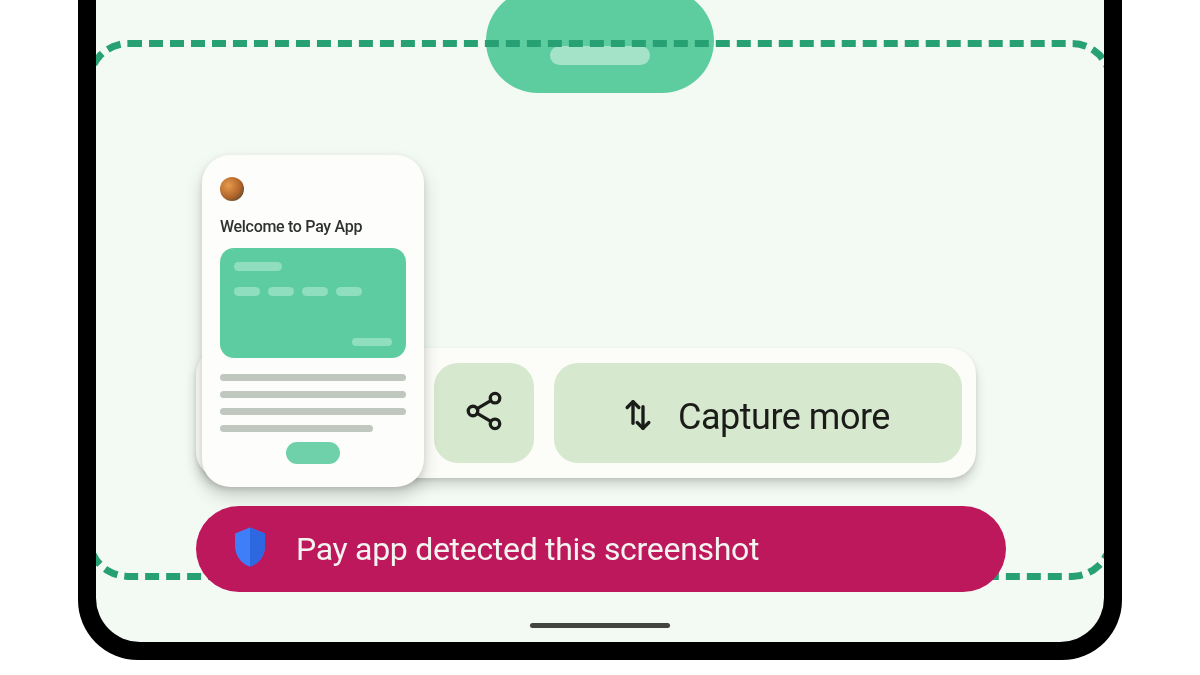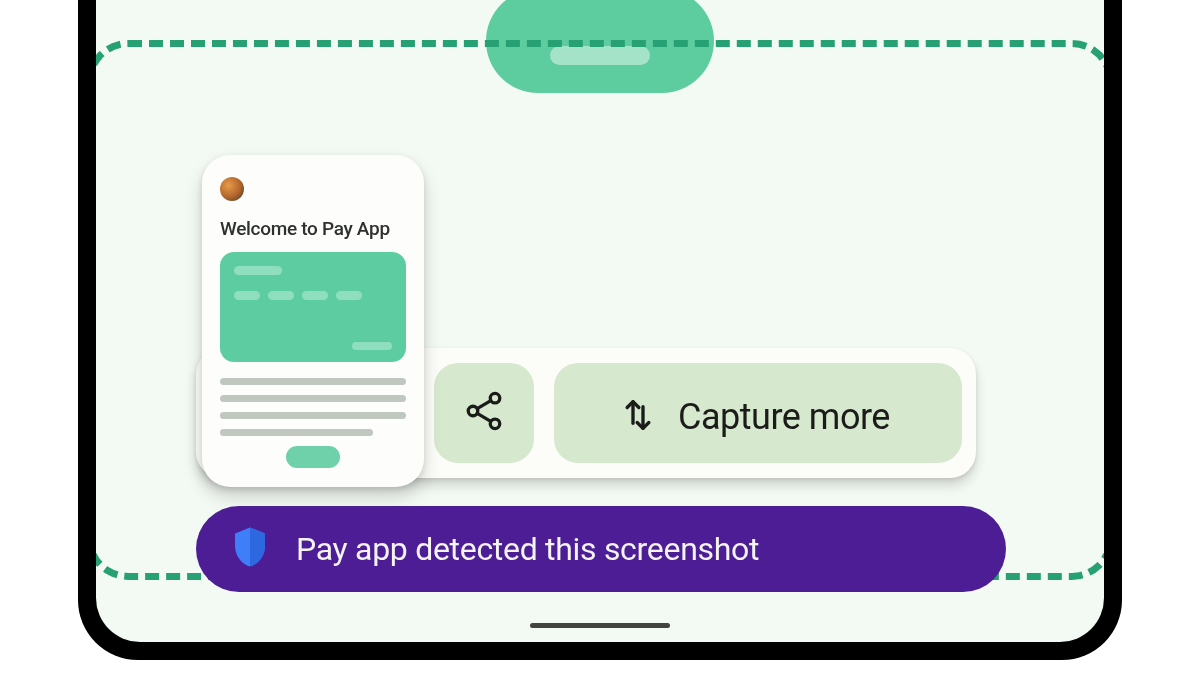--- a/index.html
+++ b/index.html
@@ -133,21 +133,21 @@
 
     .avatar {
       width: 24px;
       height: 24px;
       border-radius: 50%;
       background: radial-gradient(circle at 35% 35%, #e89b4a 0%, #b0642a 55%, #2b3a2d 100%);
       margin-bottom: 16px;
     }
 
     .thumbnail-title {
-      font-size: 19px;
+      font-size: 16px;
       font-weight: 500;
       color: #2e312e;
       margin-bottom: 12px;
       letter-spacing: -0.3px;
     }
 
     .pay-card {
       width: 100%;
       height: 110px;
       background: #5dcda1;
@@ -205,21 +205,21 @@
       margin: 8px auto 0 auto;
     }
 
     
     .snackbar {
       position: absolute;
       left: 100px;
       top: 556px;
       width: 810px;
       height: 86px;
-      background: #4c1d95;
+      background: #be185d;
       border-radius: 44px;
       display: flex;
       align-items: center;
       padding: 0 36px;
       gap: 28px;
     }
 
     .snackbar .message {
       font-size: 32px;
       font-weight: 400;

